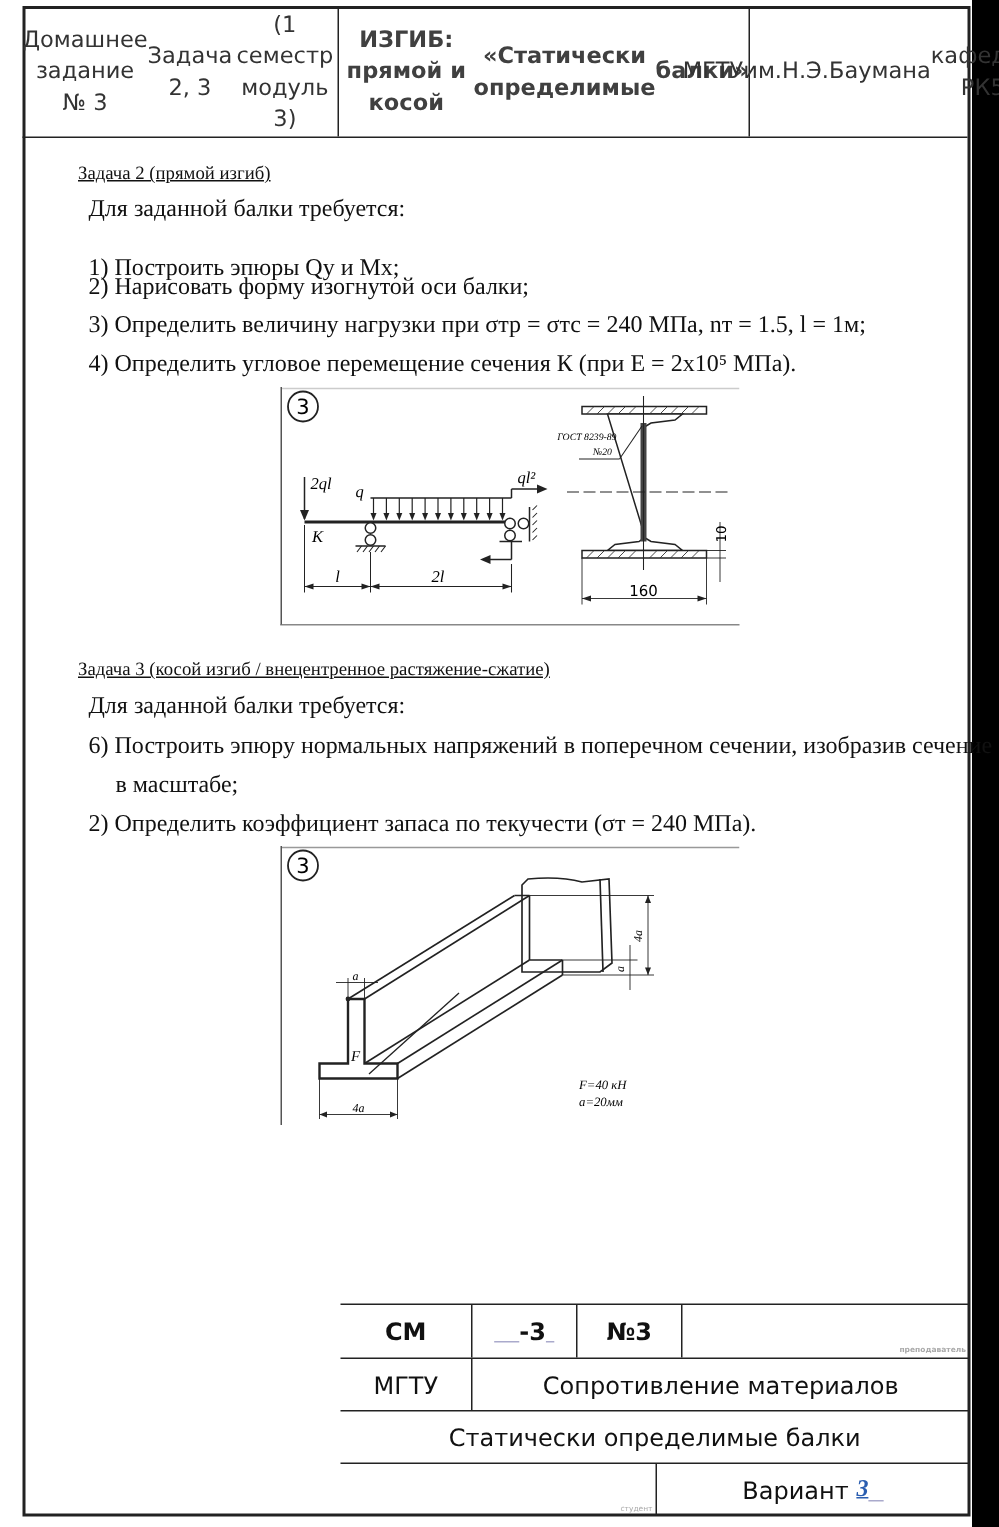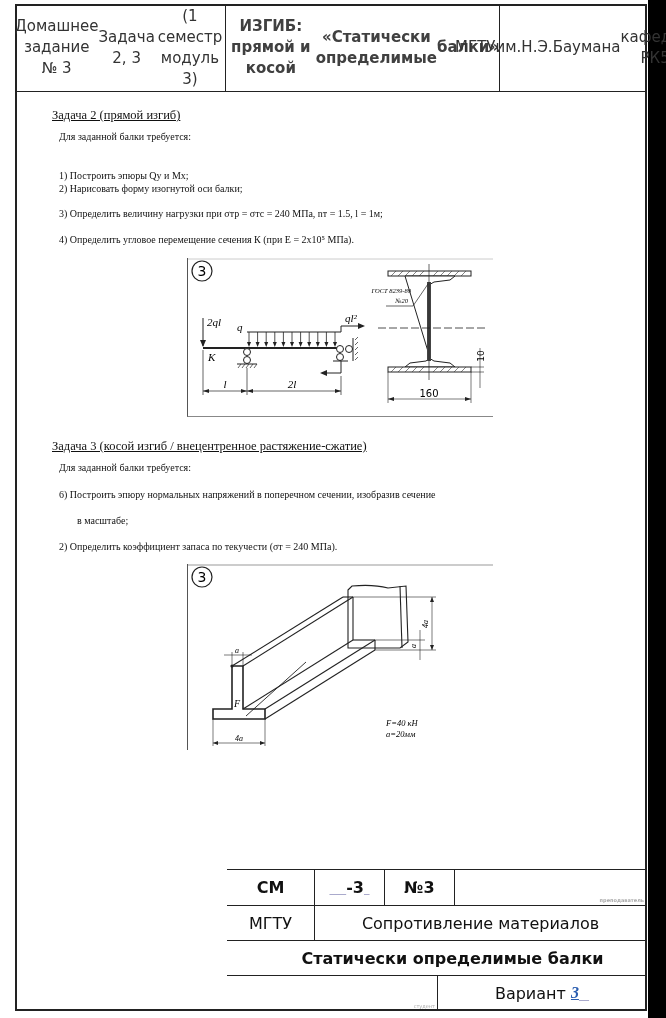--- a/index.html
+++ b/index.html
@@ -4,21 +4,21 @@
 <style>
   html,body{margin:0;padding:0;}
   body{width:666px;height:1018px;background:#ffffff;position:relative;overflow:hidden;font-family:"DejaVu Sans",sans-serif;color:#111;}
   .blackstrip{position:absolute;left:648px;top:0;width:18px;height:1018px;background:#000;}
   .frame{position:absolute;left:15px;top:4px;width:628px;height:1003px;border:2px solid #222;box-sizing:content-box;}
   .header{position:absolute;left:15px;top:4px;width:630px;height:87px;border-bottom:1.5px solid #222;display:flex;}
   .hcell{box-sizing:border-box;height:87px;display:flex;align-items:center;justify-content:center;text-align:center;font-family:"DejaVu Sans",sans-serif;font-size:15px;line-height:21px;color:#333;}
   .hc1{width:211px;border-right:1.5px solid #222;}
   .hc2{width:274px;border-right:1.5px solid #222;font-weight:bold;color:#404040;}
   .hc3{width:145px;}
-  .doc{position:absolute;left:52px;font-family:"Liberation Serif",serif;font-size:10px;color:#111;white-space:nowrap;}
+  .doc{position:absolute;left:52px;font-family:"Liberation Serif",serif;font-size:16px;color:#111;white-space:nowrap;}
   .ul{font-size:12.5px;text-decoration:underline;}
   .fig{position:absolute;border-left:1.5px solid #555;}
   .fig svg{display:block;}
   .tb{position:absolute;left:227px;top:869px;width:419px;height:141px;}
   .tbrow{position:absolute;left:0;width:419px;border-top:1.5px solid #222;box-sizing:border-box;}
   .tbc{position:absolute;top:0;height:100%;display:flex;align-items:center;justify-content:center;font-family:"DejaVu Sans",sans-serif;font-size:16px;color:#111;box-sizing:border-box;}
   .vl{border-left:1.5px solid #222;}
   .tiny{position:absolute;font-size:5px;color:#aaa;font-family:"DejaVu Sans",sans-serif;}
   .blank{color:#aac;text-decoration:underline;}
   .variant-num{color:#2a5db0;font-style:italic;font-weight:bold;font-family:"Liberation Serif",serif;text-decoration:underline;}
@@ -311,21 +311,21 @@
     <div class="tbc vl" style="left:157px;width:70px;">№3</div>
     <div class="tbc vl" style="left:227px;width:192px;">
       <span class="tiny" style="right:2px;bottom:2px;">преподаватель</span>
     </div>
   </div>
   <div class="tbrow" style="top:36px;height:35px;">
     <div class="tbc" style="left:0;width:87px;">МГТУ</div>
     <div class="tbc vl" style="left:87px;width:332px;">Сопротивление материалов</div>
   </div>
   <div class="tbrow" style="top:71px;height:35px;">
-    <div class="tbc" style="left:16px;width:419px;font-weight:bold;">Статически определимые балки</div>
+    <div class="tbc" style="left:0;width:419px;">Статически определимые балки</div>
   </div>
   <div class="tbrow" style="top:106px;height:35px;">
     <div class="tbc" style="left:0;width:210px;">
       <span class="tiny" style="right:2px;bottom:1px;">студент</span>
     </div>
     <div class="tbc vl" style="left:210px;width:209px;">
       <span>Вариант</span>&nbsp;<span class="variant-num">3</span><span class="blank">&nbsp;&nbsp;</span>
     </div>
   </div>
 </div>

